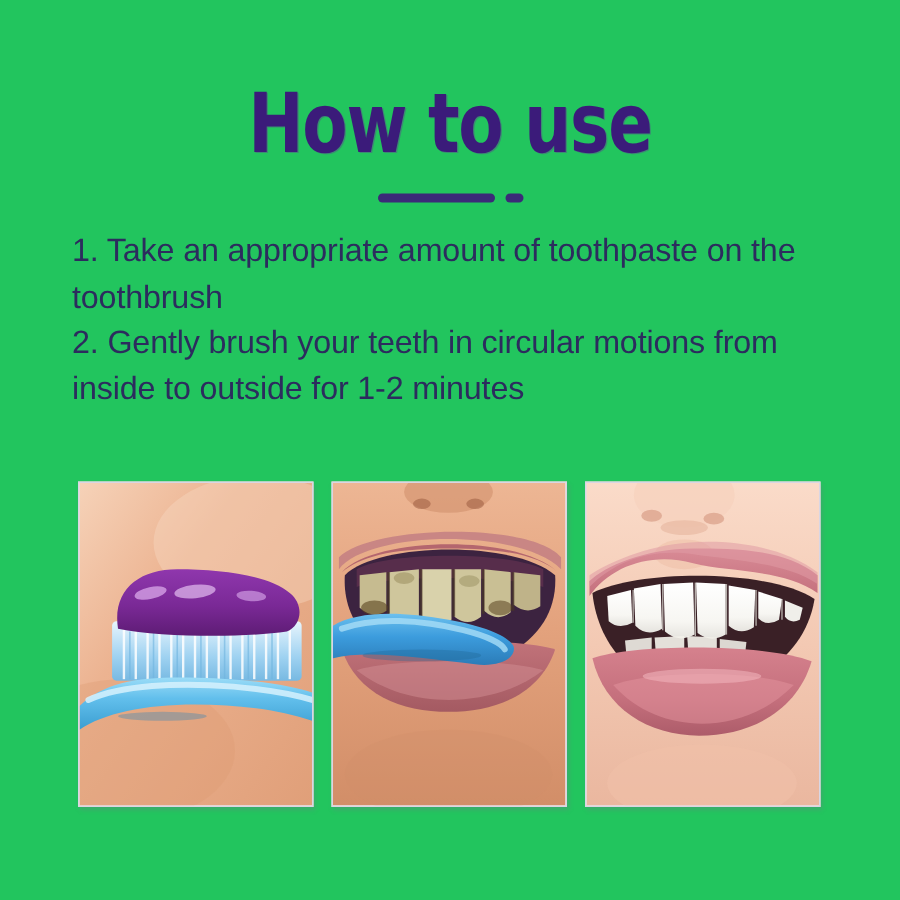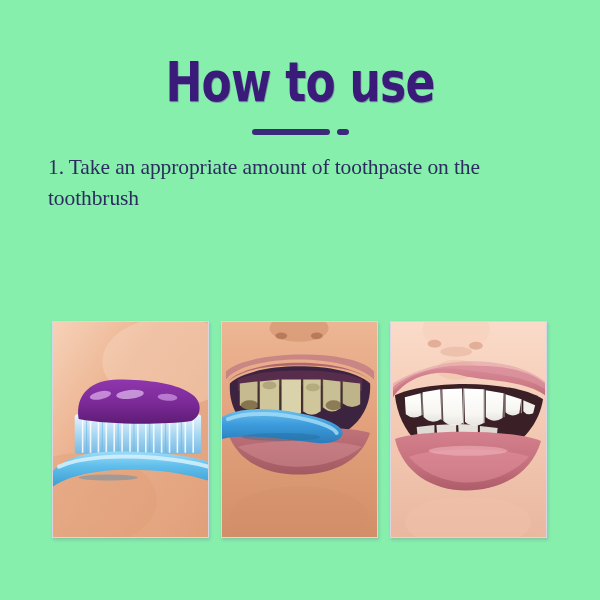--- a/index.html
+++ b/index.html
@@ -10,21 +10,21 @@
     width: 600px;
     height: 600px;
     background: #ffffff;
     font-family: "Liberation Sans", sans-serif;
     overflow: hidden;
   }
   .page {
     position: relative;
     width: 600px;
     height: 600px;
-    background: #86efac;
+    background: #22c55e;
   }
 
   
   .title {
     position: absolute;
     top: 52px;
     left: 0;
     width: 600px;
     text-align: center;
     font-family: "DejaVu Sans", sans-serif;
@@ -64,21 +64,21 @@
     background: #3b2a78;
   }
 
   
   .steps {
     position: absolute;
     top: 152px;
     left: 48px;
     width: 528px;
     color: #2c2c5e;
-    font-family: Liberation Serif, serif;
+    font-family: Liberation Sans, sans-serif;
     font-size: 21.5px;
     line-height: 30.5px;
     letter-spacing: -0.1px;
   }
   .step {
     margin: 0;
   }
 
   
   .photos {
@@ -113,20 +113,21 @@
 
   <div class="title">How to use</div>
 
   <div class="divider">
     <span class="bar-long"></span>
     <span class="bar-short"></span>
   </div>
 
   <div class="steps">
     <p class="step">1. Take an appropriate amount of toothpaste on the toothbrush</p>
+    <p class="step">2. Gently brush your teeth in circular motions from inside to outside for 1-2 minutes</p>
   </div>
 
   <div class="photos">
 
     <div class="photo">
       <svg viewBox="0 0 157 217" preserveAspectRatio="none">
         <defs>
           <linearGradient id="skin1" x1="0" y1="0" x2="1" y2="1">
             <stop offset="0%" stop-color="#f6d2b8"></stop>
             <stop offset="35%" stop-color="#ecb391"></stop>

